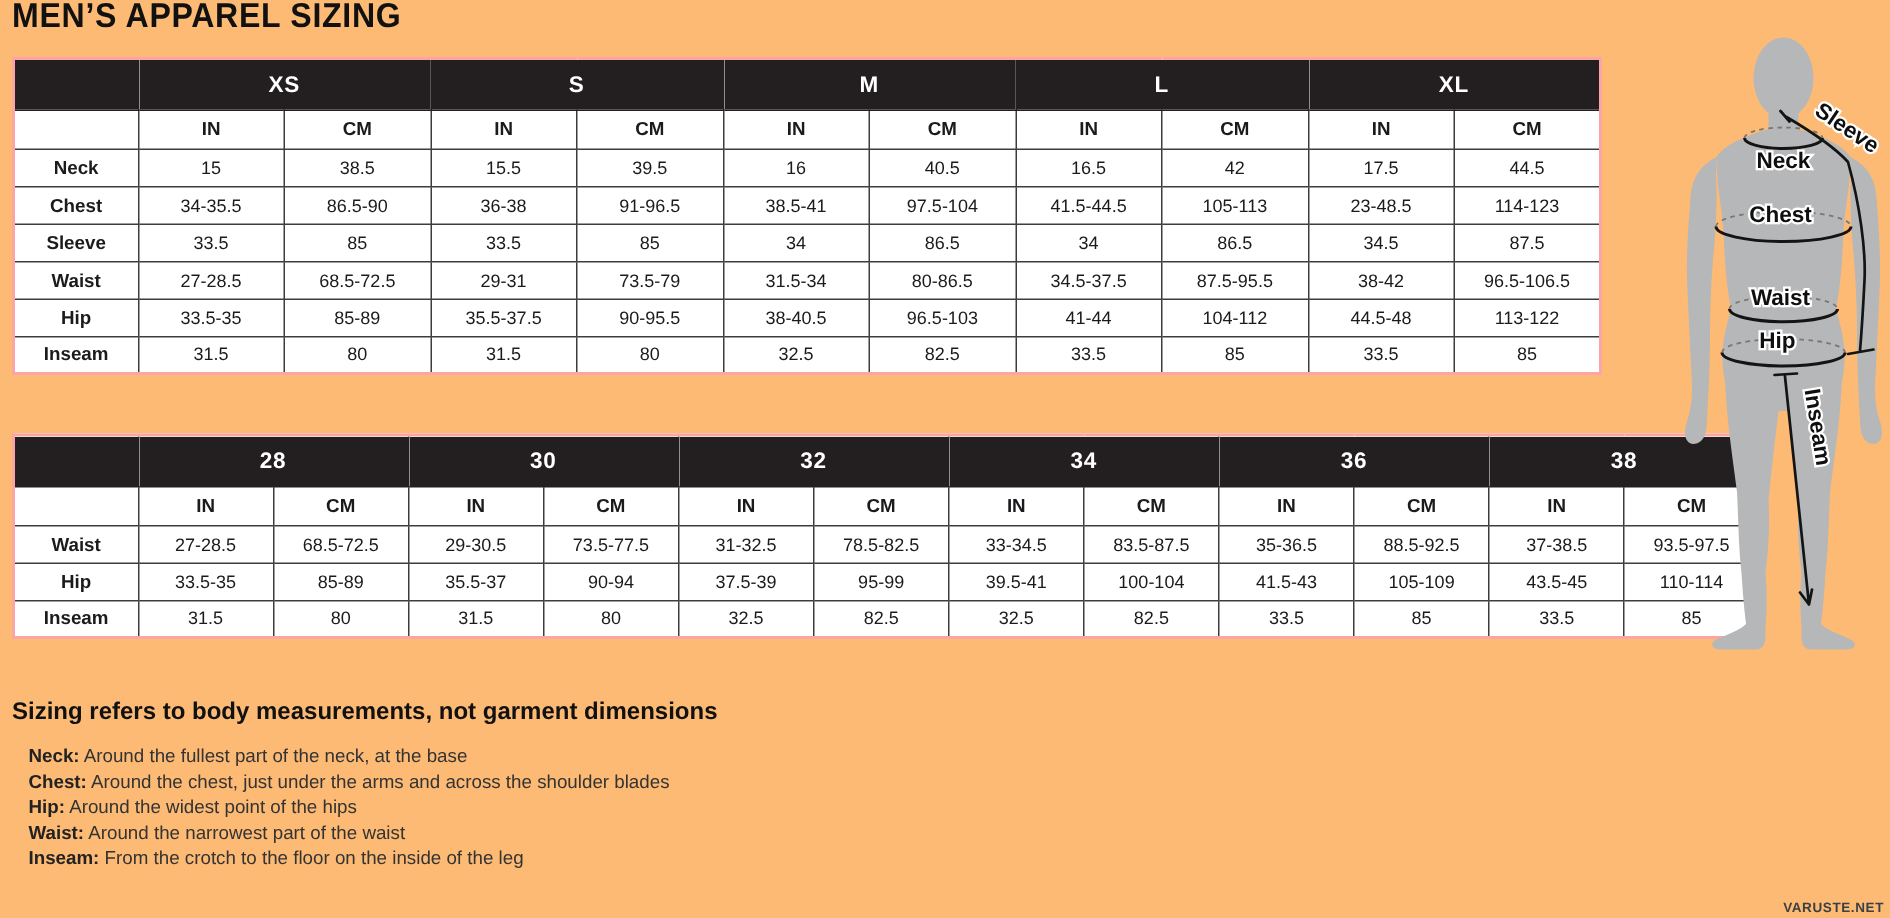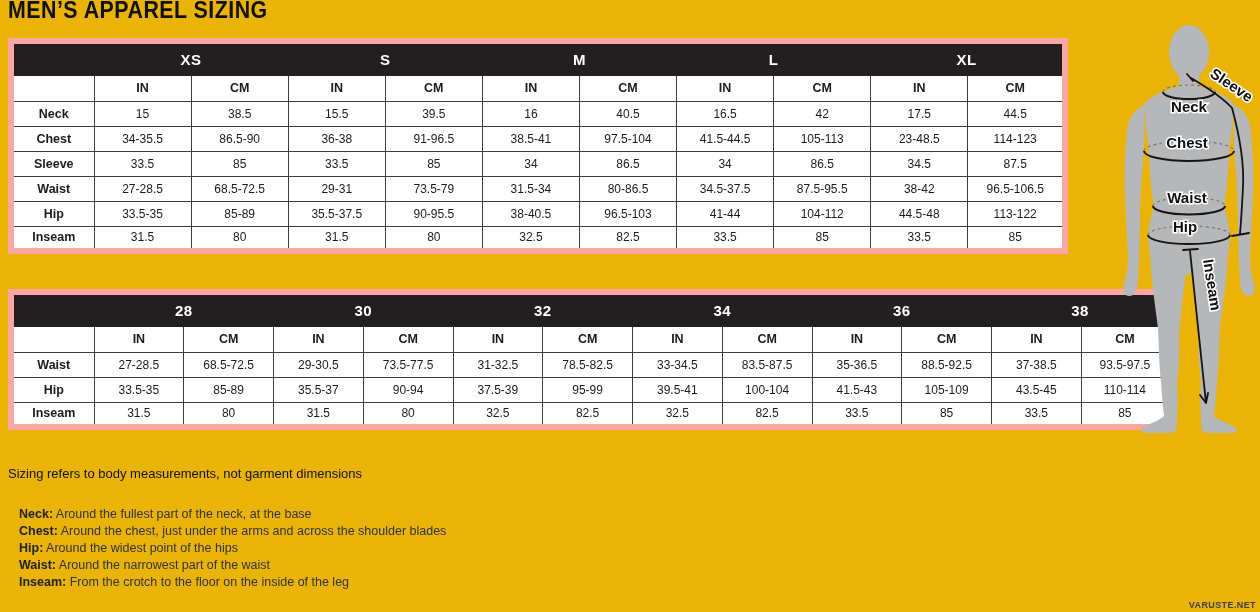--- a/index.html
+++ b/index.html
@@ -1,44 +1,44 @@
 <!DOCTYPE html>
 <html><head>
 <meta charset="utf-8">
 <style>
   * { margin:0; padding:0; box-sizing:border-box; }
   html,body { background:#ffffff; }
   .page {
-    position:relative; width:1260px; height:612px; background:#eab308;
+    position:relative; width:1260px; height:612px; background:#fdba74;
     font-family:"Liberation Sans", sans-serif; color:#1b1b1d; overflow:hidden;padding-left:15px;
   }
   .title {
     position:absolute; left:8px; top:-3px; font-size:23px; font-weight:bold;
     letter-spacing:0.5px; color:#111; transform:scaleX(0.93); transform-origin:left top;
     white-space:nowrap;
   }
   table.size-table {
     position:absolute; border-collapse:collapse; table-layout:fixed;
-    background:#fff; border:6px solid #fca5a5;
+    background:#fff; border:2px solid #fca5a5;
   }
   #table-0 { left:8px; top:38px; width:1060px; }
   #table-1 { left:8px; top:289px; width:1166px; }
   .size-table th, .size-table td {
     border:1px solid #3d3d3f; text-align:center; vertical-align:middle;
     overflow:hidden; white-space:nowrap;
   }
   .size-table tr.band th {
     background:#231f20; border-color:#231f20; color:#ffffff;
     font-size:15px; font-weight:bold; letter-spacing:0.5px; height:34px;
   }
   .size-table tr.units th { height:26px; font-size:12.5px; font-weight:bold; background:#fff; }
   .size-table tbody th { font-size:12.5px; font-weight:bold; height:25px; background:#fff; }
   .size-table tbody td { font-size:12px; font-weight:normal; height:25px; background:#fff; }
   .notes { position:absolute; left:8px; top:466px; width:840px; }
-  .notes-heading { font-size:13px; font-weight:normal; color:#111; margin-bottom:25px; }
+  .notes-heading { font-size:16px; font-weight:bold; color:#111; margin-bottom:12px; }
   .howto-sub { font-size:12.5px; font-weight:bold; color:#222; line-height:17px; }
   .howto-line { font-size:12.5px; color:#333; line-height:17px;margin-left:11px; }
   .howto-line b { color:#222; }
   .figure-wrap { position:absolute; left:1113px; top:22px; width:150px; height:414px; }
   .watermark {
     position:absolute; right:4px; bottom:2px; font-size:9px; font-weight:bold;
     color:#3c4043; letter-spacing:0.4px;
   }
 </style>
 </head>

